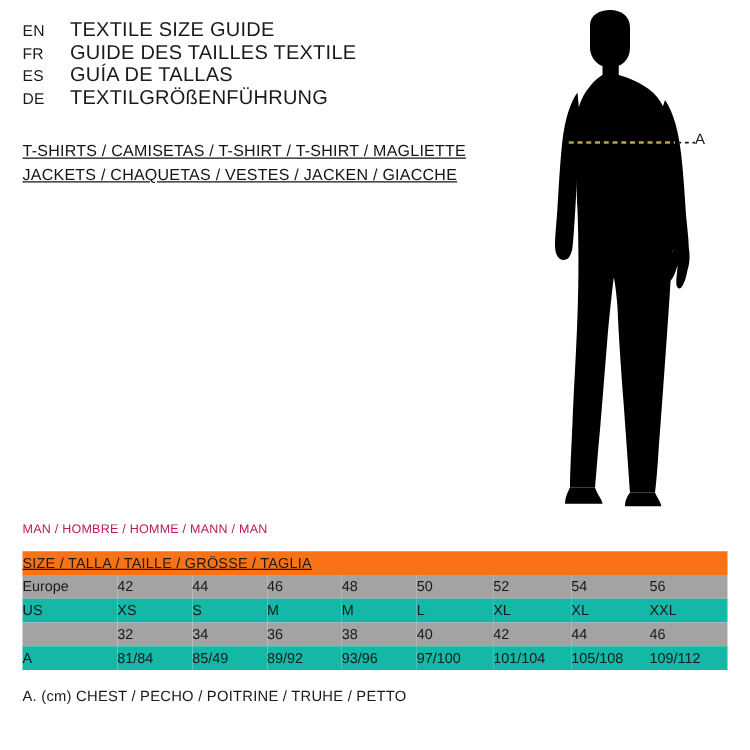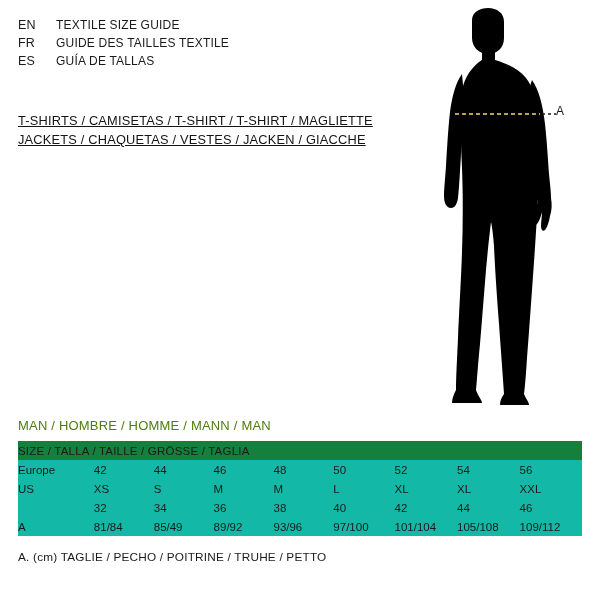--- a/index.html
+++ b/index.html
@@ -37,21 +37,21 @@
     letter-spacing: 0.2px;
     justify-content: flex-end;
   }
   .lang-code {
     width: 38px;
     flex: 0 0 38px;
     font-size: 12.5px;
   }
   .lang-text {
     flex: 1 1 auto;
-    font-size: 12px;
+    font-size: 16px;
   }
 
   
   .category-block {
     position: absolute;
     left: 18px;
     top: 111px;
     width: 400px;
   }
   .category-line {
@@ -79,24 +79,24 @@
     font-size: 12px;
     color: #1a1a1a;
     letter-spacing: 0.5px;
   }
 
   
   .gender-title {
     position: absolute;
     left: 18px;
     top: 418px;
-    font-size: 13px;
+    font-size: 10px;
     letter-spacing: 0.2px;
     font-weight: 400;
-    color: #4d7c0f;
+    color: #be185d;
   }
 
   
   .table-wrap {
     position: absolute;
     left: 18px;
     top: 441px;
     width: 564px;
   }
   table.size-table {
@@ -108,29 +108,30 @@
   table.size-table th,
   table.size-table td {
     padding: 0;
     margin: 0;
     height: 19px;
     font-weight: 400;
     text-align: left;
     vertical-align: middle;
   }
   .row-head {
-    background: #15803d;
+    background: #f97316;
+    text-decoration: underline;
   }
   .row-head th {
     padding-left: 4px;
     font-size: 11.5px;
     letter-spacing: 0.2px;
   }
   .row-light {
-    background: #14b8a6;
+    background: #a3a3a3;
   }
   .row-dark {
     background: #14b8a6;
   }
   td.col-label {
     padding-left: 4px;
     width: 86px;
   }
   td.col-val {
     width: 68px;
@@ -158,20 +159,24 @@
       <span class="lang-code">EN</span>
       <span class="lang-text">TEXTILE SIZE GUIDE</span>
     </div>
     <div class="lang-row">
       <span class="lang-code">FR</span>
       <span class="lang-text">GUIDE DES TAILLES TEXTILE</span>
     </div>
     <div class="lang-row">
       <span class="lang-code">ES</span>
       <span class="lang-text">GUÍA DE TALLAS</span>
+    </div>
+    <div class="lang-row">
+      <span class="lang-code">DE</span>
+      <span class="lang-text">TEXTILGRÖßENFÜHRUNG</span>
     </div>
   </div>
 
   <div class="category-block">
     <div class="category-line">T-SHIRTS / CAMISETAS / T-SHIRT / T-SHIRT / MAGLIETTE</div>
     <div class="category-line">JACKETS / CHAQUETAS / VESTES / JACKEN / GIACCHE</div>
   </div>
 
   <div class="figure-wrap">
     <svg class="figure-svg" width="200" height="400" viewBox="0 0 200 400" xmlns="http://www.w3.org/2000/svg">
@@ -293,15 +298,15 @@
         <td class="col-val">93/96</td>
         <td class="col-val">97/100</td>
         <td class="col-val">101/104</td>
         <td class="col-val">105/108</td>
         <td class="col-val">109/112</td>
       </tr>
     </tbody>
       </table>
   </div>
 
-  <div class="footnote">A. (cm) TAGLIE / PECHO / POITRINE / TRUHE / PETTO</div>
+  <div class="footnote">A. (cm) CHEST / PECHO / POITRINE / TRUHE / PETTO</div>
 
 </div>
 
 </body></html>

